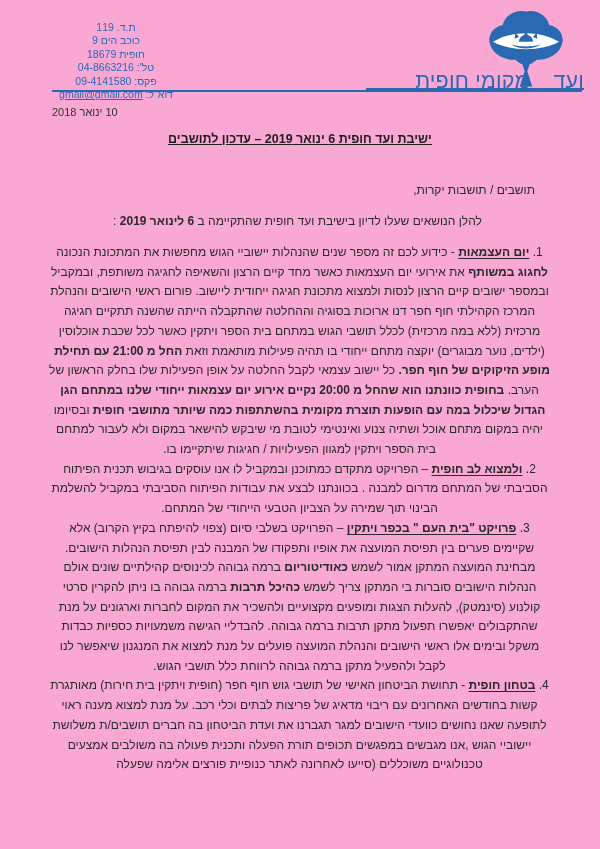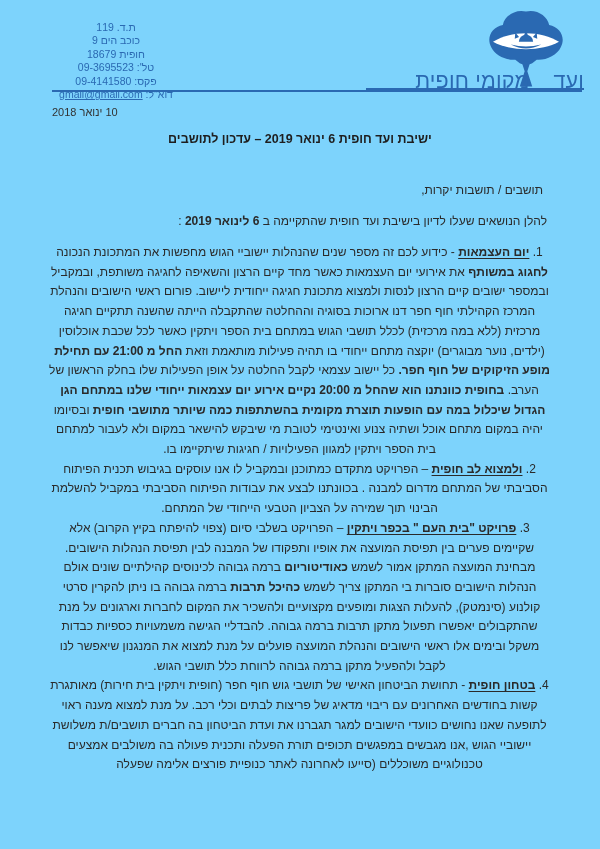--- a/index.html
+++ b/index.html
@@ -1,54 +1,54 @@
 <!DOCTYPE html>
 <html lang="he" style="--accent: #2a69b2;"><head>
 <meta charset="utf-8">
 <style>
   :root{ --accent:#2a69b2; }
   *{ box-sizing:border-box; }
   html,body{ margin:0; padding:0; background:#ffffff; }
   body{ font-family:"Liberation Sans", sans-serif; }
-  .page{ position:relative; width:600px; height:849px; background:#7dd3fc; color:#262626; overflow:hidden; }
+  .page{ position:relative; width:600px; height:849px; background:#f9a8d4; color:#262626; overflow:hidden; }
 
   
   .address{ position:absolute; top:21px; left:50px; width:132px; text-align:center;
             color:var(--accent); font-size:10.5px; line-height:13.4px; direction:rtl; }
   .email{ text-decoration:underline; }
   .logo{ position:absolute; top:8px; right:16px; width:230px; height:86px; }
   .flower{ position:absolute; top:0; right:12px; width:92px; height:82px; }
   .logo-text{ position:absolute; bottom:0; right:0; direction:rtl; font-weight:normal;
               color:var(--accent); font-size:21.5px; white-space:nowrap; letter-spacing:.2px; }
   .stem-gap{ display:inline-block; width:24px; }
   .rule{ position:absolute; top:90px; left:52px; width:530px; height:2px; background:var(--accent); }
   .rule-thick{ position:absolute; top:88px; right:16px; width:218px; height:2px; background:var(--accent); }
   .date{ position:absolute; top:106px; left:52px; direction:rtl; font-size:11px; color:#333; }
 
   
   .title{ position:absolute; top:132px; left:0; width:100%; text-align:center; direction:rtl;
-          font-size:12.5px; font-weight:bold; color:#1e1e1e; }
+          font-size:12.5px; font-weight:bold; color:#1e1e1e; text-decoration:underline; }
   .body{ position:absolute; top:181px; right:49px; width:503px; direction:rtl; font-size:12px; color:#2a2a2a; }
-  .greeting{ text-align:right; line-height:18px; margin:0 8px 13px 0; }
-  .intro{ text-align:right; line-height:18px; margin:0 4px 13px 0; }
+  .greeting{ text-align:right; line-height:18px; margin:0 16px 13px 0; }
+  .intro{ text-align:center; line-height:18px; margin:0 4px 13px 0; }
   .items{ text-align:center; line-height:19.7px; }
   .item{ margin:0; }
   .b{ font-weight:bold; }
   .u{ text-decoration:underline; text-underline-offset:2px; }
 </style>
 </head>
 <body>
 
 <div class="page">
 
   <div class="address">
     <div>ת.ד. 119</div>
     <div>כוכב הים 9</div>
     <div>חופית 18679</div>
-    <div>טל': 09-3695523</div>
+    <div>טל': 04-8663216</div>
     <div>פקס: 09-4141580</div>
     <div>
       <span>דוא"ל:</span>
       <span class="email">gmail@gmail.com</span>
     </div>
   </div>
 
   <div class="logo">
     <svg class="flower" viewBox="0 0 100 92" aria-hidden="true">
       <path fill="var(--accent)" d="M50,4 C62,1 74,9 76,19 C88,21 95,33 89,44 C85,53 72,59 62,58 L57,62 C54,64 46,64 43,62 L38,58 C28,59 15,53 11,44 C5,33 12,21 24,19 C26,9 38,1 50,4 Z"></path>

